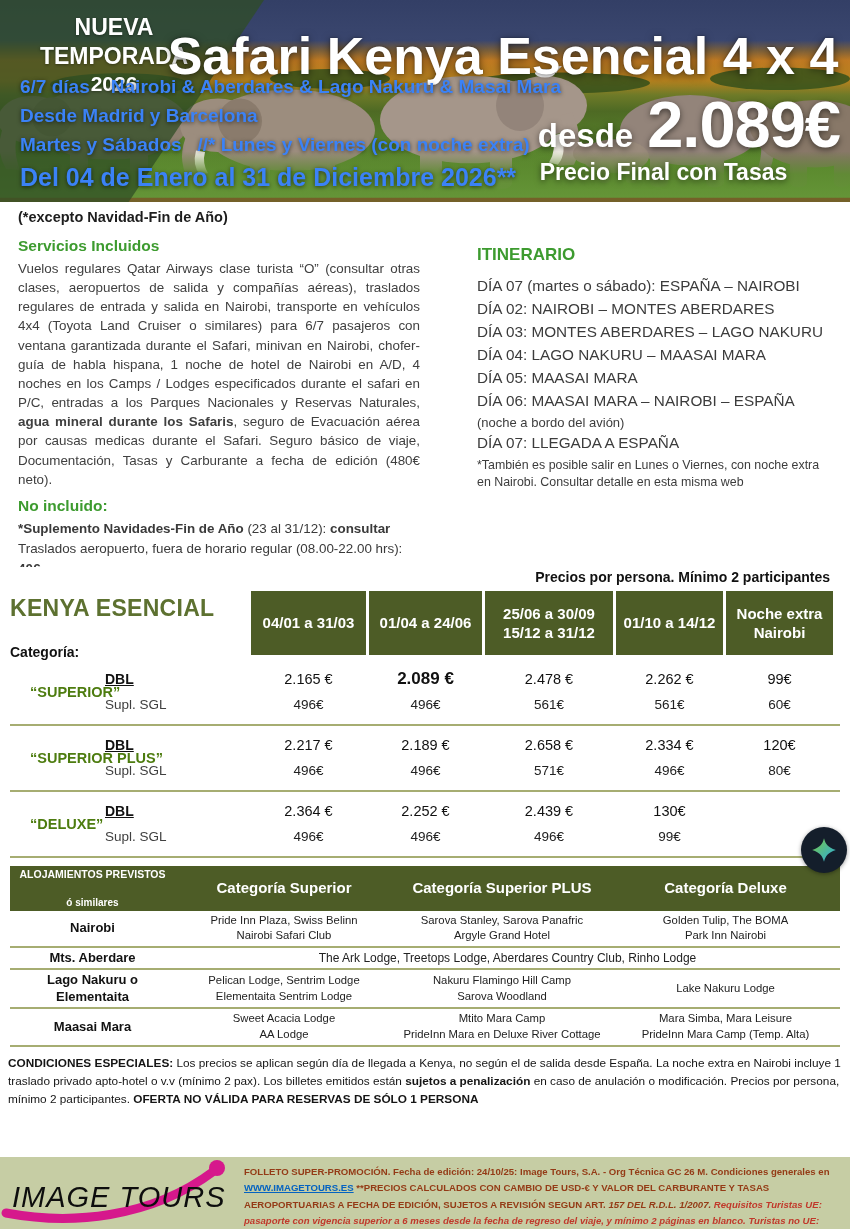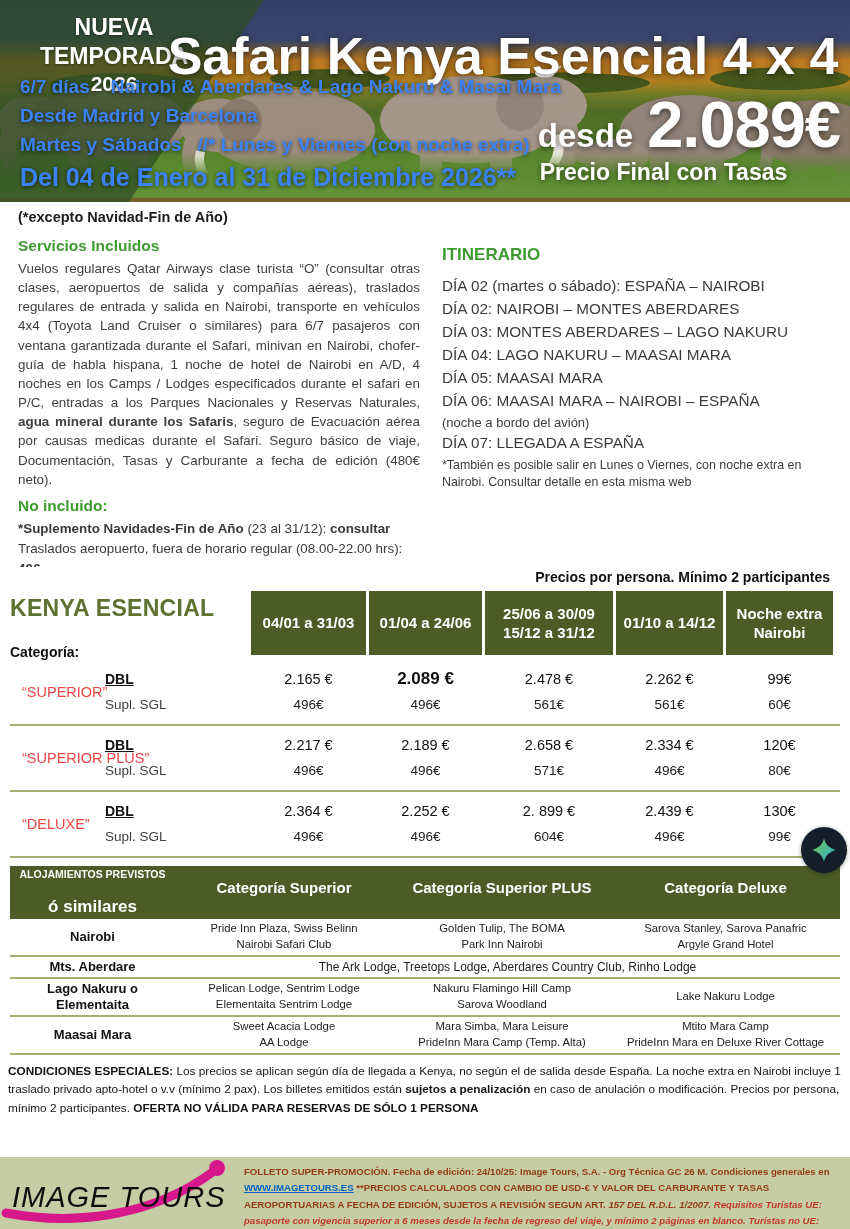--- a/index.html
+++ b/index.html
@@ -26,21 +26,21 @@
   .hi4{font-size:25px;}
   .hero-price{position:absolute;right:10px;bottom:16px;width:335px;color:#fff;
               text-shadow:0 2px 6px rgba(0,0,0,.55);text-align:center;}
   .hp-main{display:flex;align-items:baseline;justify-content:flex-end;}
   .hp-desde{font-size:33px;font-weight:bold;margin-right:14px;}
   .hp-big{font-size:65px;font-weight:bold;letter-spacing:-1px;line-height:1;}
   .hp-note{font-size:23px;font-weight:bold;margin-top:2px;padding-right:18px;}
 
   
   .except{margin:7px 0 0 18px;font-size:14.5px;font-weight:bold;color:#1d1d1d;height:20px;}
-  .cols{display:flex;padding:0 18px;height:338px;overflow:hidden;}
+  .cols{display:flex;padding:0 18px;height:338px;overflow:hidden;gap:35px;}
   .col-left{width:402px;flex:0 0 402px;}
   .col-right{flex:1;padding-left:22px;}
   h2.green{color:#3d9b2f;font-size:15.5px;margin:8px 0 4px;}
   h2.iti{font-size:17px;margin:16px 0 10px;}
   .body{font-size:13.4px;line-height:1.43;color:#404040;margin:0;}
   .just{text-align:justify;}
   .line{font-size:13.4px;line-height:1.5;color:#3a3a3a;margin:0;}
   .day{font-size:15.3px;line-height:1.5;color:#3c3c3c;}
   .day.small{font-size:13px;}
   .iti-note{font-size:12.4px;line-height:1.35;color:#3c3c3c;margin:2px 0 0;}
@@ -50,42 +50,42 @@
   .ptable{margin:0 10px;}
   .pt-head{display:grid;grid-template-columns:238px 115px 113px 128px 107px 107px;column-gap:3px;}
   .pt-col{background:#4d5c26;color:#fff;font-weight:bold;font-size:15px;height:64px;
           display:flex;align-items:center;justify-content:center;text-align:center;
           white-space:pre-line;line-height:1.3;}
   .kenya{color:#5d7130;font-size:23px;font-weight:bold;margin-top:4px;letter-spacing:.3px;}
   .cat{color:#111;font-size:14px;font-weight:bold;margin-top:22px;}
   .pt-group{display:grid;grid-template-columns:238px 115px 113px 128px 107px 107px;column-gap:3px;
             padding:6px 0;}
   .pt-left{position:relative;}
-  .pt-cat{position:absolute;left:12px;top:50%;transform:translateY(-50%);
-          font-weight:normal;font-size:14.5px;color:#ef4444;white-space:nowrap;}
+  .pt-cat{position:absolute;left:20px;top:50%;transform:translateY(-50%);
+          font-weight:bold;font-size:14.5px;color:#4d7c0f;white-space:nowrap;}
   .pt-sublabels{margin-left:95px;}
   .pt-sublabels .dbl{font-weight:bold;font-size:14px;height:26px;line-height:26px;color:#111;text-decoration:underline;}
   .pt-sublabels .sgl{font-size:13.5px;height:26px;line-height:26px;color:#404040;}
   .pt-vals{text-align:center;}
   .pt-vals .v1{font-size:14.5px;height:26px;line-height:26px;color:#111;}
   .pt-vals .v2{font-size:13.5px;height:26px;line-height:26px;color:#222;}
   .pt-vals .big{font-weight:bold;font-size:17px;}
   .sep{height:2px;background:#a6ad72;}
 
   
   .widget{position:absolute;left:801px;top:827px;width:46px;height:46px;border-radius:50%;
           background:#141e2b;display:flex;align-items:center;justify-content:center;cursor:pointer;
           box-shadow:0 1px 4px rgba(0,0,0,.4);}
 
   
   .htable{margin:8px 10px 0;}
   .ht-head{display:grid;grid-template-columns:165px 218px 218px 229px;background:#4d5c26;color:#fff;}
   .ht-h0{padding:2px 4px;text-align:center;line-height:1.2;align-self:center;}
   .ht-h0 .a{font-size:10.5px;font-weight:bold;display:block;}
-  .ht-h0 .b{font-size:17px;font-weight:bold;display:block;margin-top:16px;}
+  .ht-h0 .b{font-size:10px;font-weight:bold;display:block;margin-top:16px;}
   .ht-h{font-size:15px;font-weight:bold;display:flex;align-items:center;justify-content:center;height:42px;}
   .ht-row{display:grid;grid-template-columns:165px 218px 218px 229px;border-bottom:2px solid #a6ad72;
           padding:2px 0;align-items:center;}
   .ht-dest{font-weight:bold;font-size:13px;color:#111;text-align:center;white-space:pre-line;line-height:1.25;}
   .ht-cell{font-size:11.3px;color:#222;text-align:center;white-space:pre-line;line-height:1.4;}
   .ht-span{grid-column:2/5;font-size:12px;color:#222;text-align:center;}
 
   
   .conditions{margin:7px 8px 0;font-size:11.8px;line-height:1.55;color:#151515;height:58px;overflow:hidden;}
 
@@ -222,21 +222,21 @@
 
       <h2 class="green">No incluido:</h2>
       <p class="line"><b>*Suplemento Navidades-Fin de Año</b><span> (23 al 31/12): </span><b>consultar</b></p>
       <p class="line"><span>Traslados aeropuerto, fuera de horario regular (08.00-22.00 hrs): </span><b>40€</b></p>
 
     </div>
 
     <div class="col-right">
       <h2 class="green iti">ITINERARIO</h2>
       <div class="days">
-        <div class="day">DÍA 02 (martes o sábado): ESPAÑA – NAIROBI</div>
+        <div class="day">DÍA 07 (martes o sábado): ESPAÑA – NAIROBI</div>
         <div class="day">DÍA 02: NAIROBI – MONTES ABERDARES</div>
         <div class="day">DÍA 03: MONTES ABERDARES – LAGO NAKURU</div>
         <div class="day">DÍA 04: LAGO NAKURU – MAASAI MARA</div>
         <div class="day">DÍA 05: MAASAI MARA</div>
         <div class="day">DÍA 06: MAASAI MARA – NAIROBI – ESPAÑA</div>
         <div class="day small">(noche a bordo del avión)</div>
         <div class="day">DÍA 07: LLEGADA A ESPAÑA</div>
       </div>
       <p class="iti-note">*También es posible salir en Lunes o Viernes, con noche extra en Nairobi. Consultar detalle en esta misma web</p>
     </div>
@@ -329,24 +329,20 @@
           <div class="sgl">Supl. SGL</div>
         </div>
       </div>
       <div class="pt-vals">
           <div class="v1">2.364 €</div>
           <div class="v2">496€</div>
         </div>
       <div class="pt-vals">
           <div class="v1">2.252 €</div>
           <div class="v2">496€</div>
-        </div>
-      <div class="pt-vals">
-          <div class="v1">2. 899 €</div>
-          <div class="v2">604€</div>
         </div>
       <div class="pt-vals">
           <div class="v1">2.439 €</div>
           <div class="v2">496€</div>
         </div>
       <div class="pt-vals">
           <div class="v1">130€</div>
           <div class="v2">99€</div>
         </div>
     </div>
@@ -373,46 +369,46 @@
       </div>
       <div class="ht-h">Categoría Superior</div>
       <div class="ht-h">Categoría Superior PLUS</div>
       <div class="ht-h">Categoría Deluxe</div>
     </div>
 
     <div class="ht-row">
       <div class="ht-dest">Nairobi</div>
       <div class="ht-cell">Pride Inn Plaza, Swiss Belinn
 Nairobi Safari Club</div>
+      <div class="ht-cell">Sarova Stanley, Sarova Panafric
+Argyle Grand Hotel</div>
       <div class="ht-cell">Golden Tulip, The BOMA
 Park Inn Nairobi</div>
-      <div class="ht-cell">Sarova Stanley, Sarova Panafric
-Argyle Grand Hotel</div>
     </div>
     <div class="ht-row">
       <div class="ht-dest">Mts. Aberdare</div>
       <div class="ht-span">The Ark Lodge, Treetops Lodge, Aberdares Country Club, Rinho Lodge</div>
     </div>
     <div class="ht-row">
       <div class="ht-dest">Lago Nakuru o
 Elementaita</div>
       <div class="ht-cell">Pelican Lodge, Sentrim Lodge
 Elementaita Sentrim Lodge</div>
       <div class="ht-cell">Nakuru Flamingo Hill Camp
 Sarova Woodland</div>
       <div class="ht-cell">Lake Nakuru Lodge</div>
     </div>
     <div class="ht-row">
       <div class="ht-dest">Maasai Mara</div>
       <div class="ht-cell">Sweet Acacia Lodge
 AA Lodge</div>
+      <div class="ht-cell">Mtito Mara Camp
+PrideInn Mara en Deluxe River Cottage</div>
       <div class="ht-cell">Mara Simba, Mara Leisure
 PrideInn Mara Camp (Temp. Alta)</div>
-      <div class="ht-cell">Mtito Mara Camp
-PrideInn Mara en Deluxe River Cottage</div>
     </div>
   </section>
 
   <p class="conditions"><b>CONDICIONES ESPECIALES: </b><span>Los precios se aplican según día de llegada a Kenya, no según el de salida desde España. La noche extra en Nairobi incluye 1 traslado privado apto-hotel o v.v (mínimo 2 pax). Los billetes emitidos están </span><b>sujetos a penalización</b><span> en caso de anulación o modificación. Precios por persona, mínimo 2 participantes. </span><b>OFERTA NO VÁLIDA PARA RESERVAS DE SÓLO 1 PERSONA</b></p>
 
   <footer class="footer">
     <div class="logo">
       <svg viewBox="0 0 238 72">
         <path d="M6 56 C 70 68, 150 62, 214 14" fill="none" stroke="#d6188c" stroke-width="9" stroke-linecap="round"></path>
         <circle cx="217" cy="11" r="8" fill="#d6188c"></circle>

